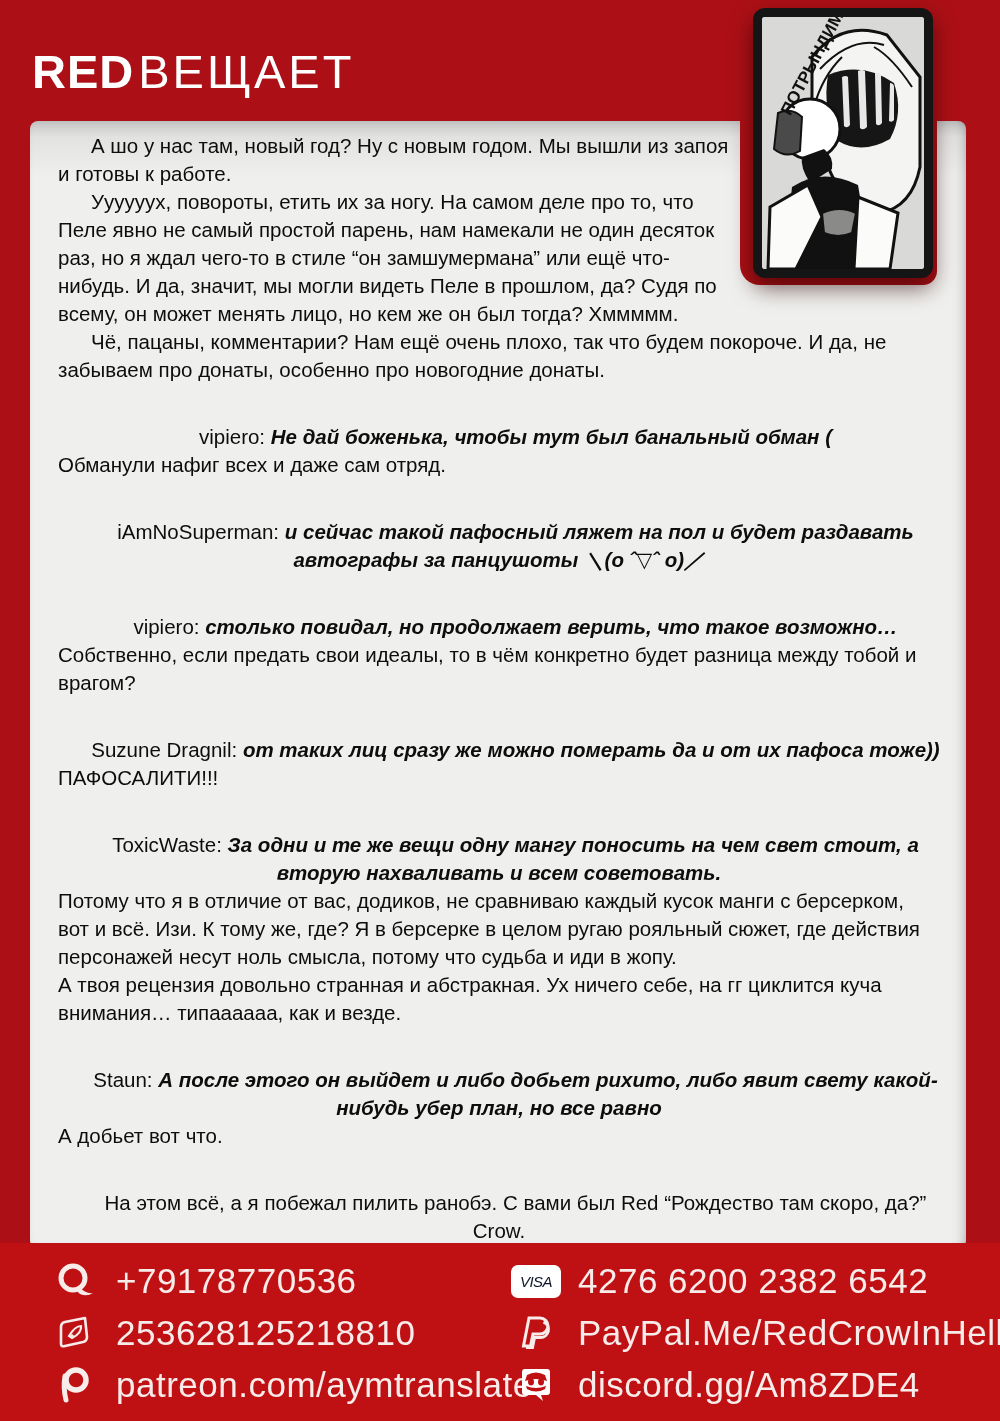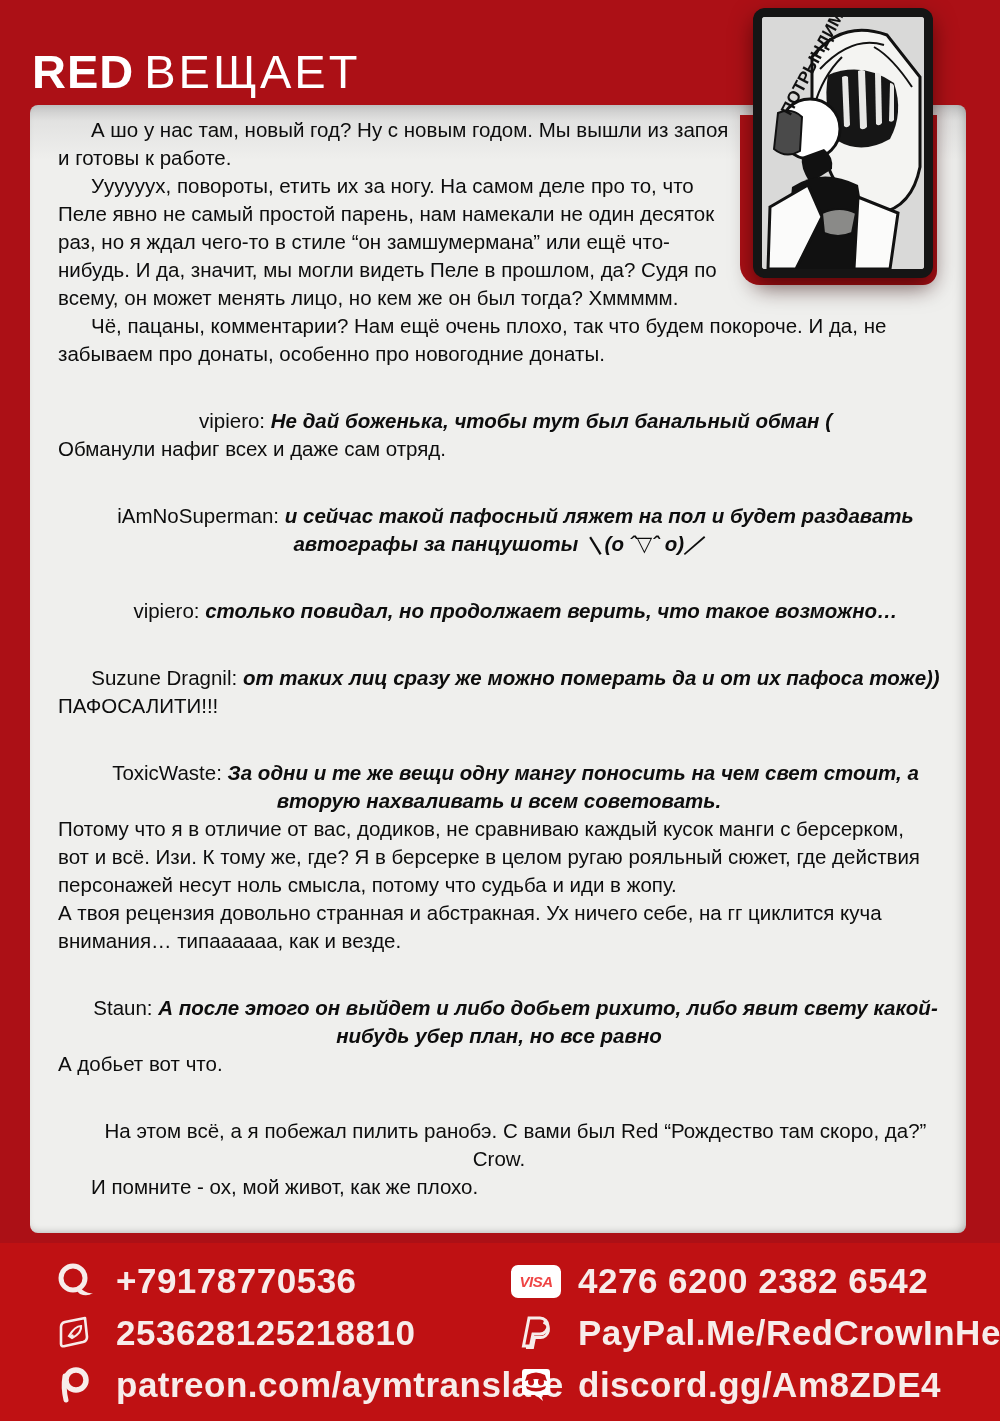--- a/index.html
+++ b/index.html
@@ -7,24 +7,24 @@
     width:1000px;height:1421px;position:relative;overflow:hidden;
     background:#ac1016;
     font-family:"Liberation Sans","DejaVu Sans",sans-serif;
   }
   
   .title{
     position:absolute;left:32px;top:44px;color:#ffffff;
     font-size:47px;letter-spacing:1px;white-space:nowrap;
   }
   .title .bold{font-weight:800;}
-  .title .light{font-weight:300;margin-left:10px;letter-spacing:3px;}
+  .title .light{font-weight:300;margin-left:4px;letter-spacing:3px;}
   
   .content-box{
-    position:absolute;left:30px;top:105px;width:936px;height:1128px;
+    position:absolute;left:30px;top:121px;width:936px;height:1128px;
     border-radius:8px;
     background:linear-gradient(180deg,#c6c6c6 0px,#e2e2e1 16px,#efefed 55px,#efefed 100%);
     box-shadow:inset -7px 0 12px -5px rgba(0,0,0,.22), inset 0 -4px 8px -5px rgba(0,0,0,.25);
   }
   .content{
     position:absolute;left:28px;top:11px;width:882px;
     color:#0d0d0d;font-size:20.5px;line-height:28px;
   }
   .img-spacer{float:right;width:208px;height:152px;}
   p{margin:0;}
@@ -49,26 +49,26 @@
   .footer{
     position:absolute;left:0;top:1243px;width:1000px;height:178px;
     background:#bf1113;color:#f7ecea;
   }
   .footer-grid{
     position:absolute;left:48px;top:12px;width:920px;
     display:grid;grid-template-columns:462px 1fr;grid-auto-rows:52px;
   }
   .pay-item{display:flex;align-items:center;gap:16px;}
   .pay-item .ic{width:52px;display:flex;justify-content:center;flex:0 0 52px;}
-  .pay-item .txt{font-size:35px;font-weight:700;letter-spacing:.5px;white-space:nowrap;}
+  .pay-item .txt{font-size:35px;font-weight:400;letter-spacing:.5px;white-space:nowrap;}
   .visa-badge{
     background:#ffffff;border-radius:7px;width:50px;height:33px;
     display:flex;align-items:center;justify-content:center;
   }
-  .visa-badge span{color:#ef4444;font-style:italic;font-weight:700;font-size:15px;letter-spacing:-.5px;}
+  .visa-badge span{color:#0f172a;font-style:italic;font-weight:400;font-size:15px;letter-spacing:-.5px;}
 </style>
 </head>
 <body>
 
 <div class="title">
   <span class="bold">RED</span><span class="light">ВЕЩАЕТ</span>
 </div>
 
 <div class="content-box">
   <div class="content">
@@ -86,20 +86,21 @@
 
     <p class="comment-head block-gap">
       <span class="author">iAmNoSuperman:</span>
       <span class="quote">и сейчас такой пафосный ляжет на пол и будет раздавать автографы за панцушоты ＼(o ˆ▽ˆ o)／</span>
     </p>
 
     <p class="comment-head block-gap">
       <span class="author">vipiero:</span>
       <span class="quote">столько повидал, но продолжает верить, что такое возможно…</span>
     </p>
+    <p>Собственно, если предать свои идеалы, то в чём конкретно будет разница между тобой и врагом?</p>
 
     <p class="comment-head block-gap">
       <span class="author">Suzune Dragnil:</span>
       <span class="quote">от таких лиц сразу же можно померать да и от их пафоса тоже))</span>
     </p>
     <p>ПАФОСАЛИТИ!!!</p>
 
     <p class="comment-head block-gap">
       <span class="author">ToxicWaste:</span>
       <span class="quote">За одни и те же вещи одну мангу поносить на чем свет стоит, а вторую нахваливать и всем советовать.</span>

